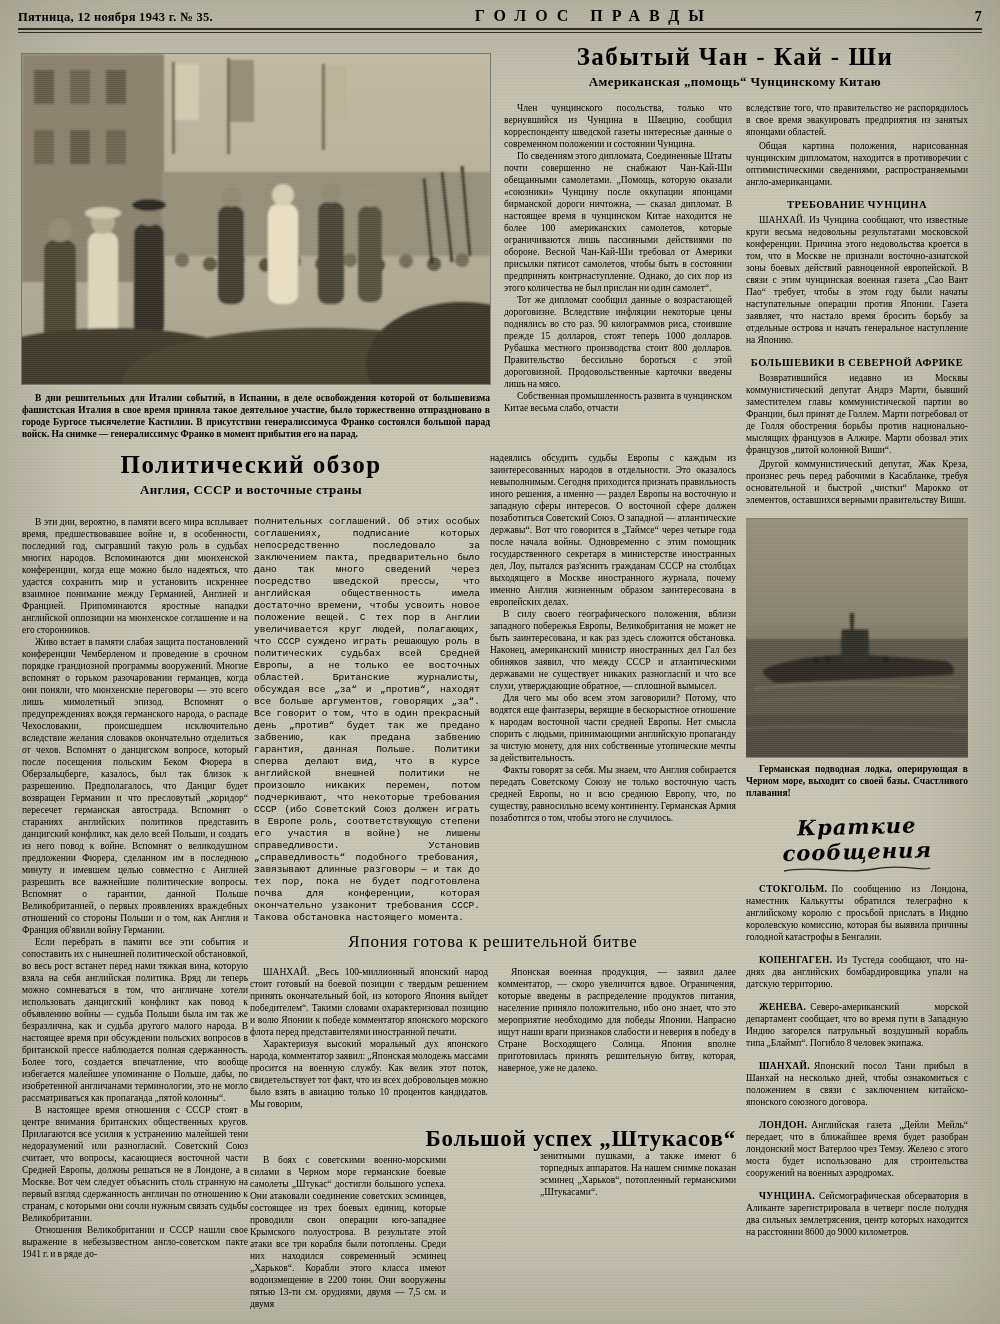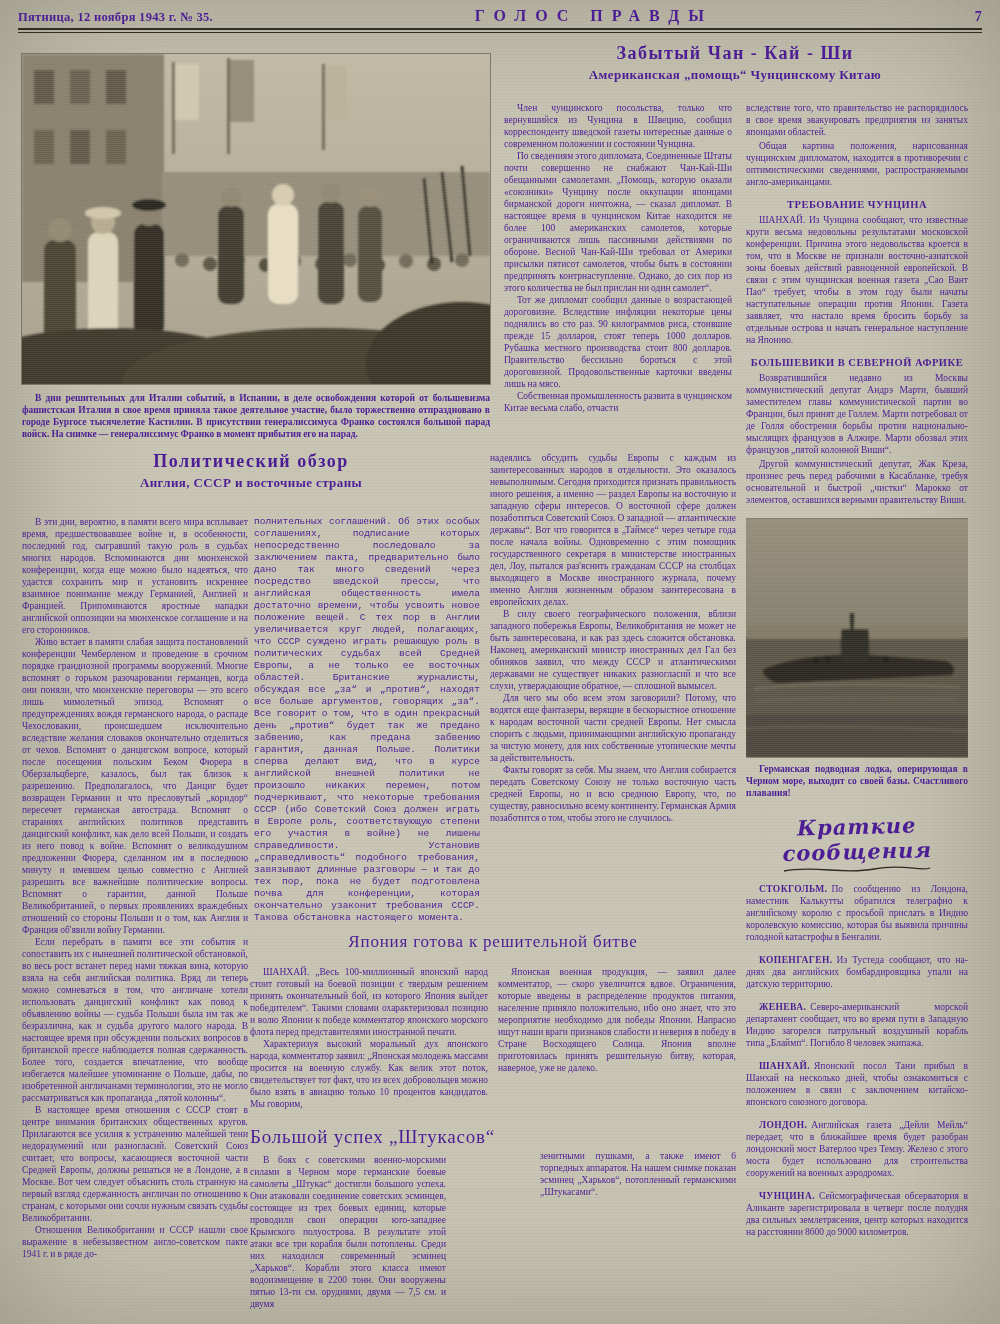--- a/index.html
+++ b/index.html
@@ -1,19 +1,19 @@
 <!DOCTYPE html>
 <html lang="ru"><head>
 <meta charset="utf-8">
 <style>
   * { margin:0; padding:0; box-sizing:border-box; }
   html,body { background:#8d8a7e; }
   .page {
     position:relative; width:1000px; height:1324px; margin:0 auto;
-    background:#c9c5b4; color:#4c1d95;
+    background:#c9c5b4; color:#000000;
     font-family:"Liberation Serif","DejaVu Serif",serif;
     overflow:hidden;
     box-shadow: inset 0 0 140px rgba(80,75,58,.38);
   }
   .page::before{
     content:""; position:absolute; inset:0; pointer-events:none;
     background:
       repeating-linear-gradient(0deg, rgba(0,0,0,.02) 0 1px, transparent 1px 3px),
       repeating-linear-gradient(90deg, rgba(255,255,255,.025) 0 1px, transparent 1px 4px);
   }
@@ -26,24 +26,24 @@
   .page-number{ font-size:14px; }
   .rule{
     position:absolute; left:18px; right:18px; top:28px; height:5px;
     border-top:2px solid #2f2d24; border-bottom:1px solid #2f2d24;
   }
   .block{ position:absolute; }
   p{ text-align:justify; text-indent:13px; font-size:9.5px; line-height:12px;
      overflow-wrap:break-word; word-spacing:-.3px; hyphens:auto; }
   p.cont{ text-indent:0; }
   .bodycol{ overflow:hidden; }
-  .h-xl{ font-size:18px; font-weight:bold; text-align:center; letter-spacing:1.5px; line-height:1.05; }
+  .h-xl{ font-size:25px; font-weight:bold; text-align:center; letter-spacing:1.5px; line-height:1.05; }
   .h-sub{ font-size:13px; font-weight:bold; text-align:center; margin-top:4px; letter-spacing:.4px; }
   .h-md{ font-size:17px; font-weight:normal; text-align:center; letter-spacing:.8px; }
-  .h-md2{ font-size:19px; font-weight:normal; text-align:left; letter-spacing:.8px; }
+  .h-md2{ font-size:23px; font-weight:bold; text-align:right; letter-spacing:.8px; }
   .sec-title{ font-size:10.5px; font-weight:bold; text-align:center; letter-spacing:.5px; margin-bottom:4px; }
   .photo{ position:relative; outline:1px solid rgba(40,38,28,.45);
           filter:sepia(.15) contrast(.96); overflow:hidden; }
   .photo svg{ display:block; width:100%; height:100%; }
   .photo::after{ content:""; position:absolute; inset:0;
           background:repeating-linear-gradient(0deg, rgba(255,255,255,.06) 0 1px, transparent 1px 2px); }
   .photo-caption{ font-weight:bold; font-size:9.5px; line-height:12px; text-indent:13px; }
   #rail{ display:flex; flex-direction:column; overflow:hidden;align-items:center; }
   #rail .railtext p + p{ margin-top:2px; }
   #rail .section{ margin-top:11px; }

